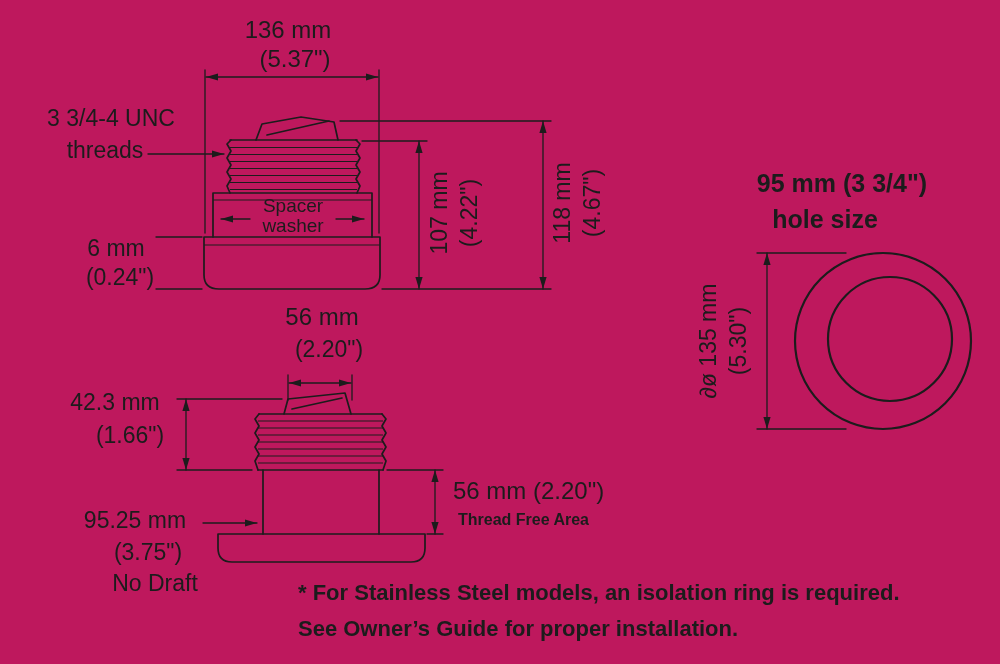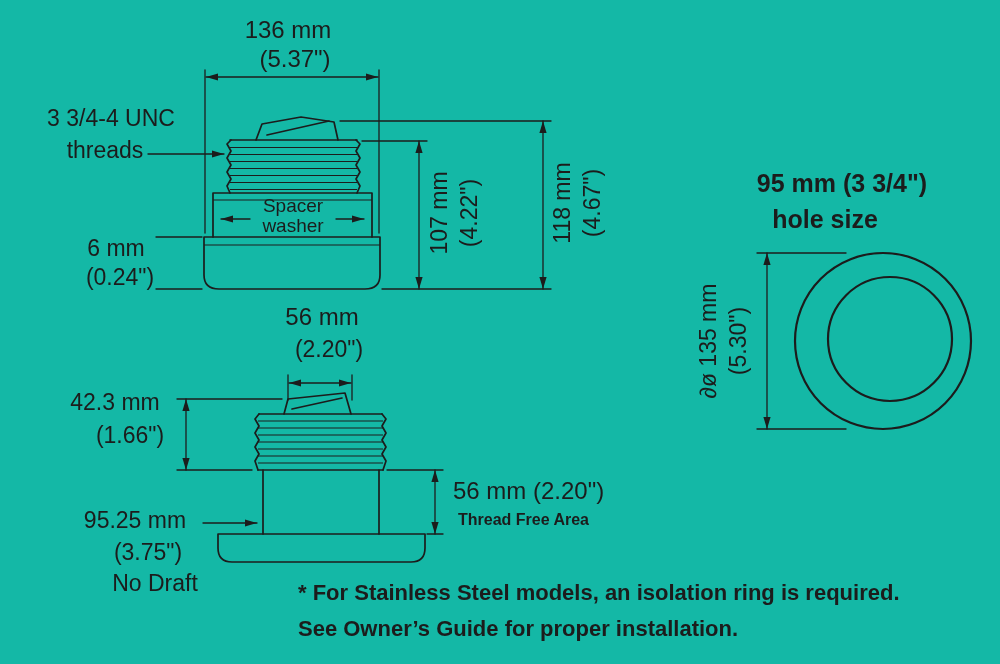--- a/index.html
+++ b/index.html
@@ -4,21 +4,21 @@
 <style>
   html, body {
     margin: 0;
     padding: 0;
     background: #ffffff;
   }
   .canvas {
     position: relative;
     width: 1000px;
     height: 664px;
-    background: #14b8a6;
+    background: #be185d;
     overflow: hidden;
   }
   svg text {
     font-family: "Liberation Sans", "DejaVu Sans", sans-serif;
     fill: #1c1c1c;
   }
   .dim      { font-size: 23px; }
   .dim-lg   { font-size: 24px; }
   .spacer-t { font-size: 19px; }
   .tfa      { font-size: 16px; font-weight: 700; }

